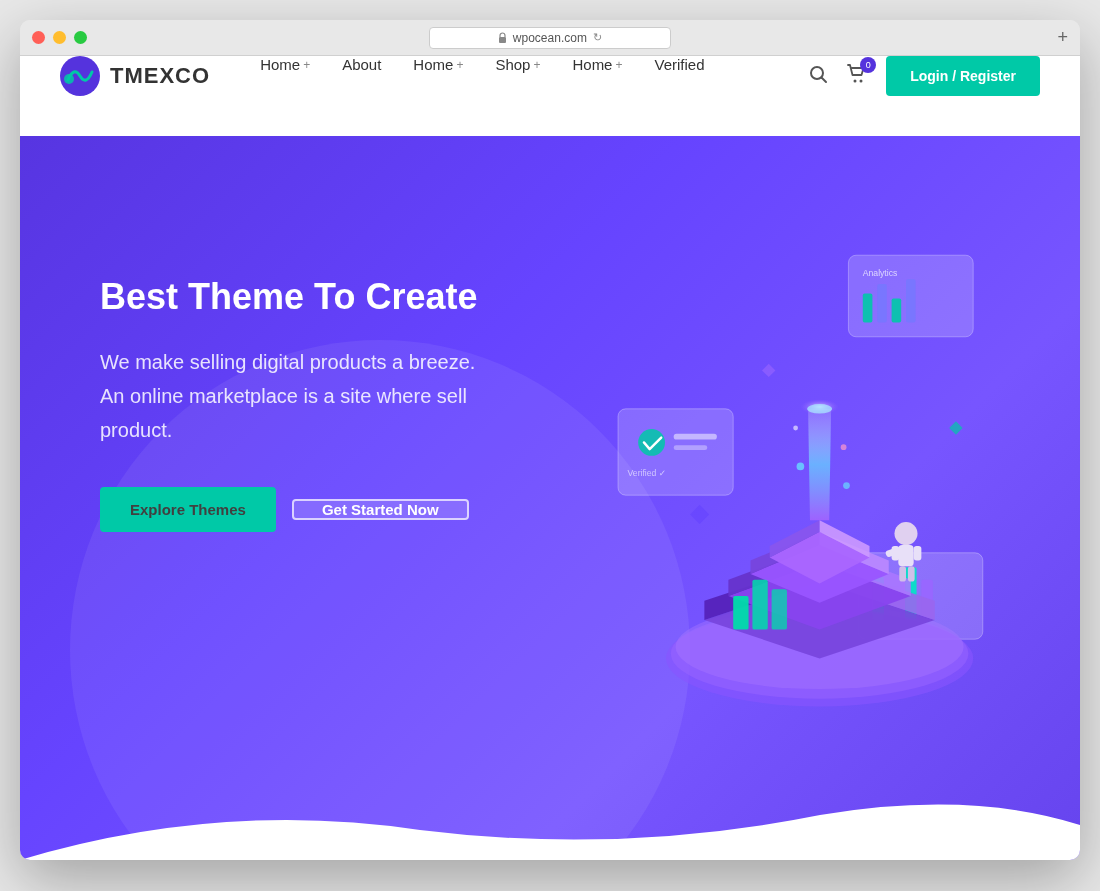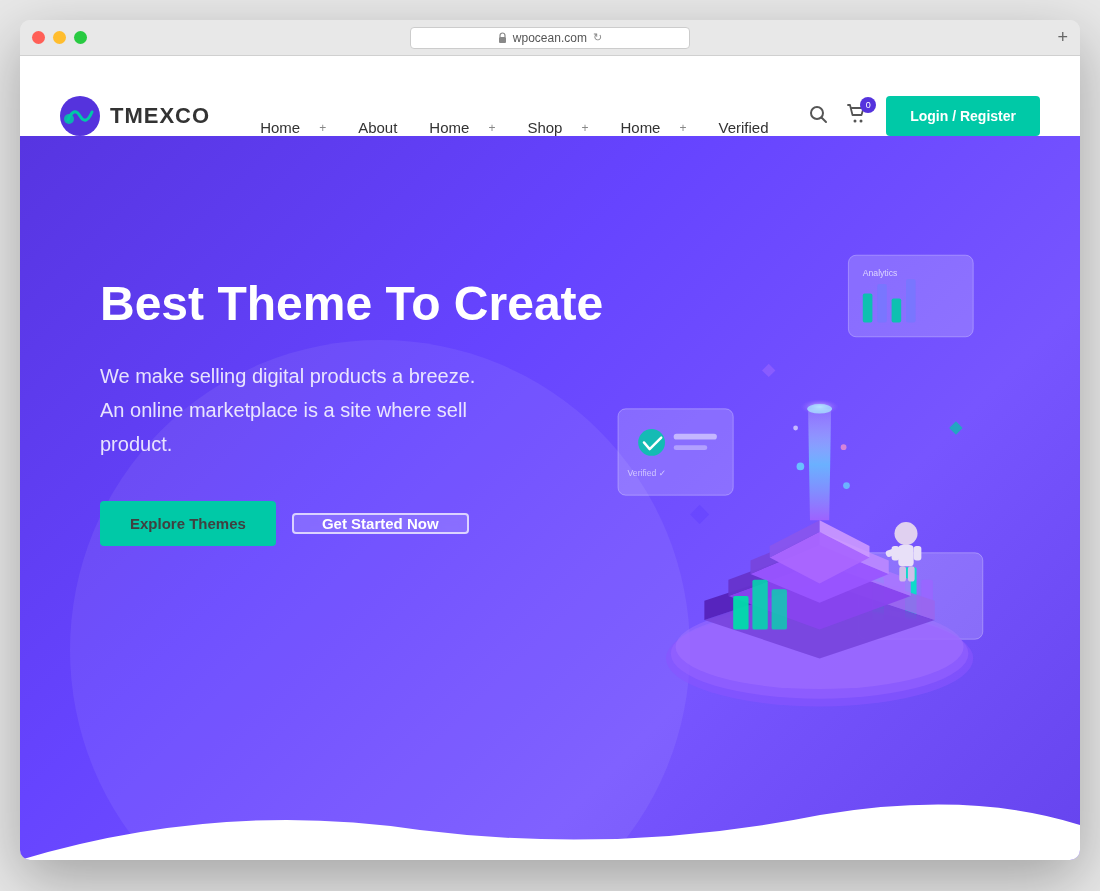--- a/index.html
+++ b/index.html
@@ -43,21 +43,21 @@
       border-radius: 50%;
     }
     .mac-btn.close { background: #ff5f57; }
     .mac-btn.minimize { background: #ffbd2e; }
     .mac-btn.maximize { background: #28ca41; }
 
     .mac-url-bar {
       position: absolute;
       left: 50%;
       transform: translateX(-50%);
-      width: 280px;
+      width: 242px;
       height: 22px;
       background: #fff;
       border-radius: 4px;
       border: 1px solid #ccc;
       display: flex;
       align-items: center;
       justify-content: center;
       gap: 6px;
       font-size: 12px;
       color: #555;
@@ -93,21 +93,21 @@
       background: rgba(255,255,255,0.07);
       bottom: -100px;
       left: 50px;
     }
 
     
     .navbar {
       height: 80px;
       background: #fff;
       display: flex;
-      align-items: flex-end;
+      align-items: flex-start;
       padding: 0 40px;
       position: relative;
       z-index: 10;
     }
 
     .logo-container {
       display: flex;
       align-items: center;
       gap: 10px;
       margin-right: 50px;
@@ -131,21 +131,21 @@
       gap: 32px;
       flex: 1;
     }
 
     .nav-item {
       font-size: 15px;
       color: #333;
       cursor: pointer;
       display: flex;
       align-items: center;
-      gap: 19px;
+      gap: 3px;
     }
 
     .nav-plus {
       font-size: 12px;
       color: #888;
     }
 
     .nav-actions {
       display: flex;
       align-items: center;
@@ -198,21 +198,21 @@
       align-items: flex-start;
       height: calc(100% - 80px);
     }
 
     .hero-content {
       flex: 0 0 520px;
       padding-top: 60px;
     }
 
     .hero-title {
-      font-size: 48px;
+      font-size: 36px;
       font-weight: 800;
       color: #fff;
       line-height: 1.15;
       margin-bottom: 28px;
     }
 
     .hero-subtitle {
       font-size: 20px;
       color: rgba(255,255,255,0.85);
       line-height: 1.7;

